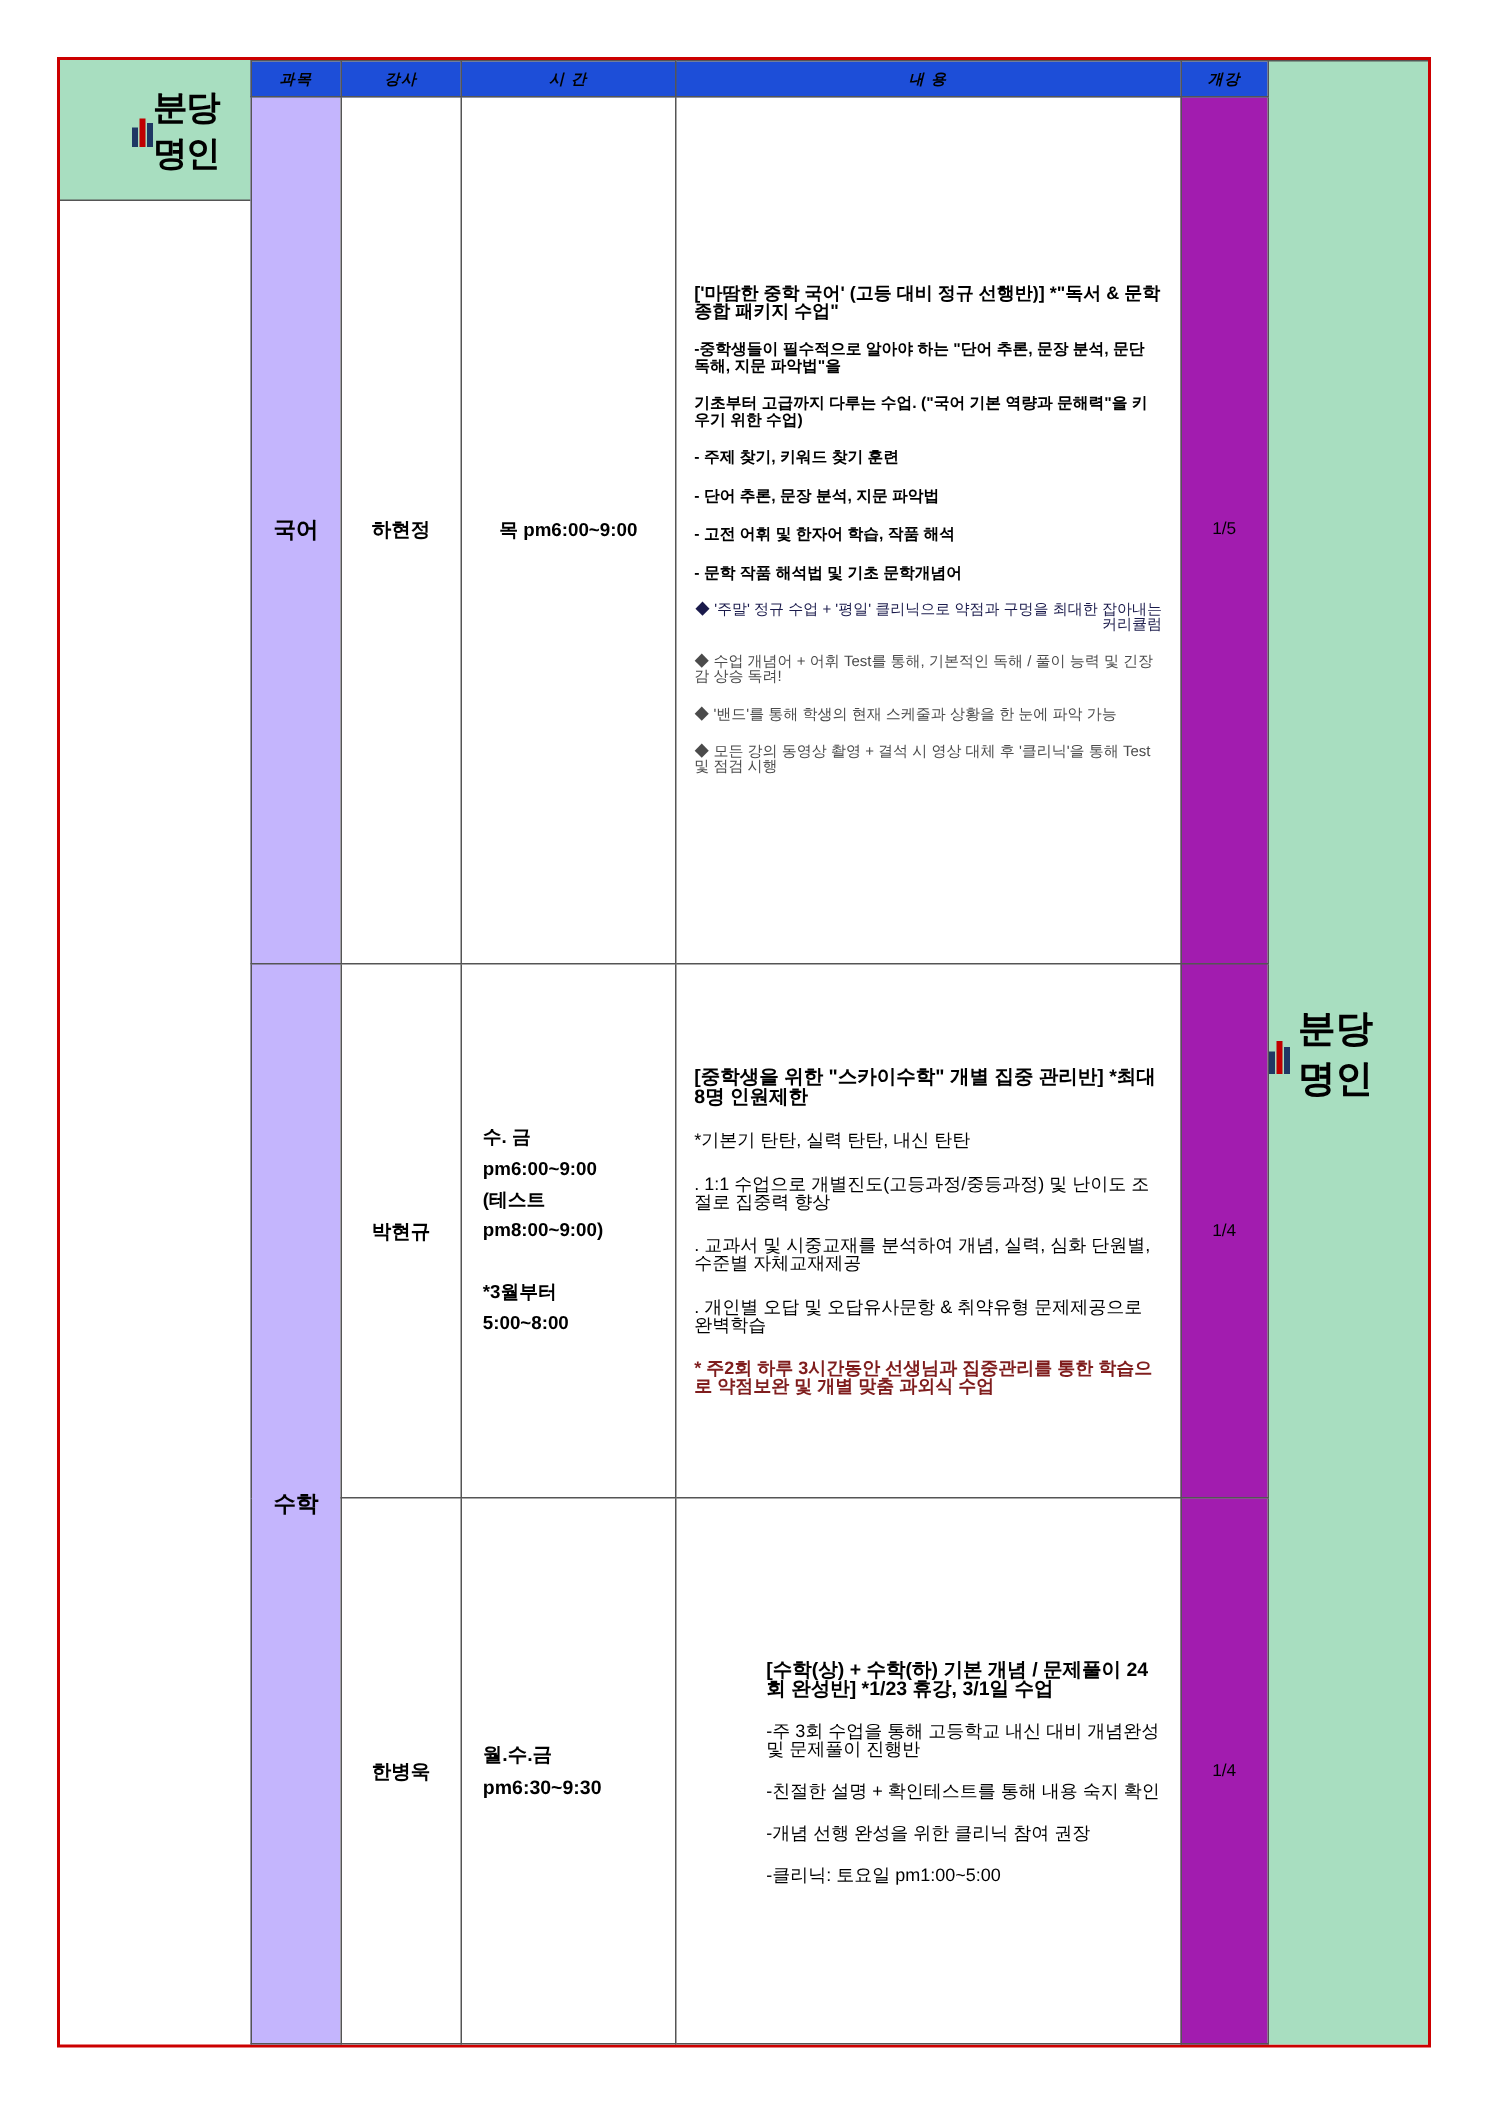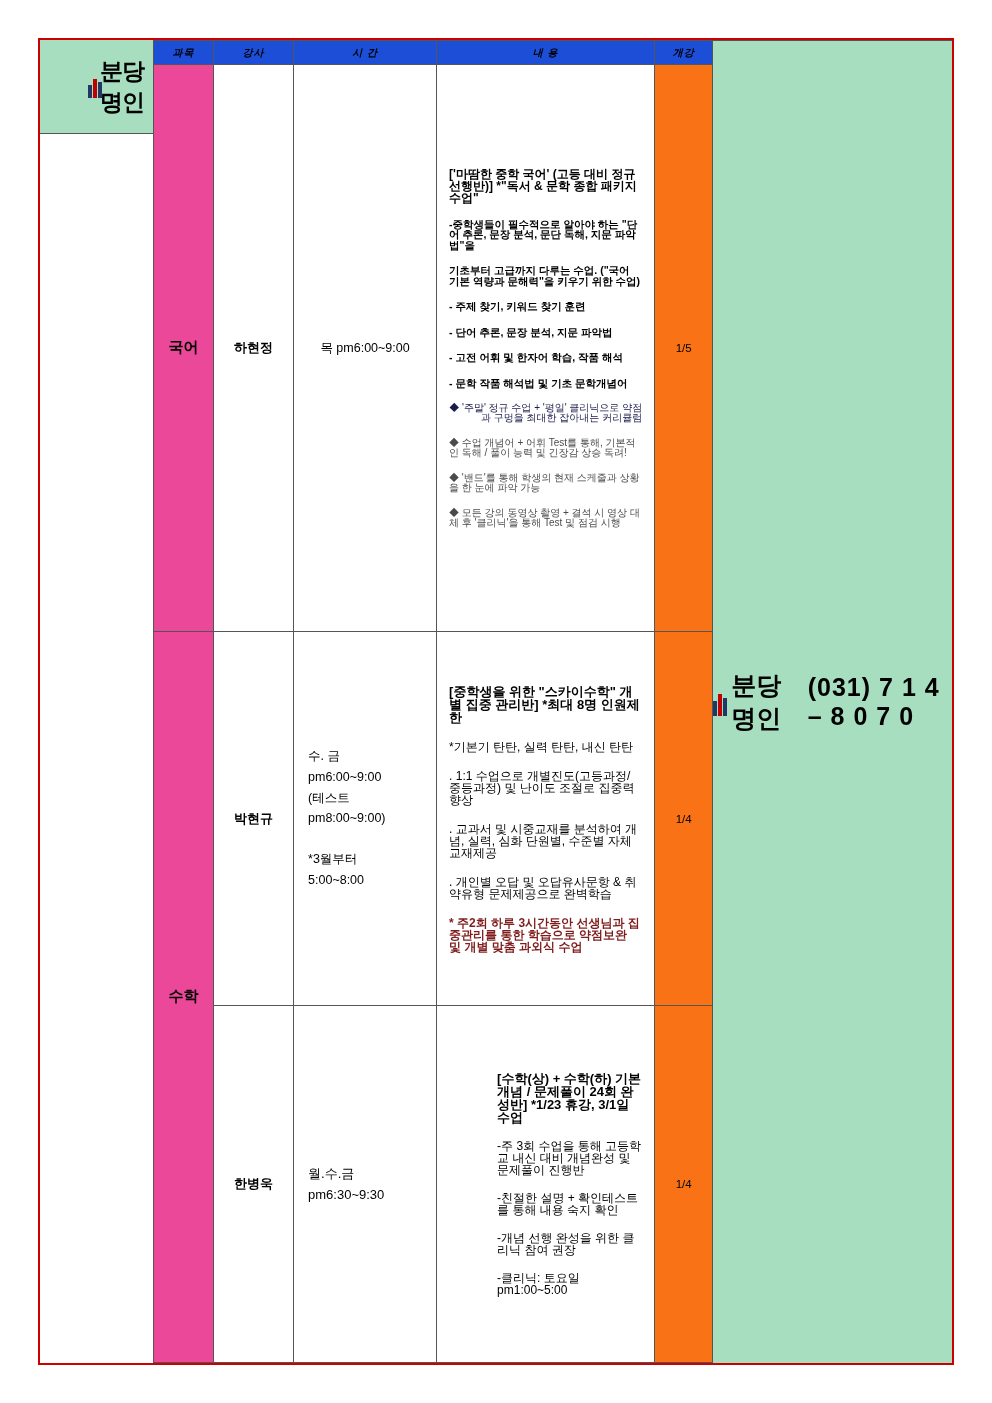--- a/index.html
+++ b/index.html
@@ -79,52 +79,52 @@
   }
   thead th {
     background: #1d4ed8;
     font-size: 10px;
     font-weight: bold;
     height: 21px;
     letter-spacing: 1px;
     font-style: italic;
   }
   td.subject {
-    background: #ec4899;
+    background: #c4b5fd;
     text-align: center;
     font-size: 15px;
     font-weight: bold;
   }
   td.teacher {
     background: #ffffff;
     text-align: center;
     font-size: 13px;
     font-weight: bold;
   }
   td.time {
     background: #ffffff;
     font-size: 12.5px;
-    font-weight: normal;
+    font-weight: bold;
     text-align: center;
     padding: 4px 24px;
     line-height: 1.65;
     margin-left: 11px;
   }
   td.time.left {
     text-align: left;
     padding-left: 14px;
   }
   td.content {
     background: #ffffff;
     padding: 10px 12px;
     font-size: 11.5px;
     line-height: 1.0;
   }
   td.start {
-    background: #f97316;
+    background: #a21caf;
     text-align: center;
     font-size: 11.5px;
   }
   .ln { margin: 0 0 0 0; padding: 0; }
   
   .korean .ln { margin-bottom: 15px; }
   .korean .ln:last-child { margin-bottom: 0; }
   .korean .hd { font-weight: bold; font-size: 12px; }
   .korean .sub { font-size: 10.5px; font-weight: bold; }
   .korean .dim { color: #4b4b4b; font-size: 10px; }
@@ -254,18 +254,17 @@
     </table>
 
     <div class="footer">
       <div class="footer-inner">
         <span class="brand-mark">
             <i></i>
             <i></i>
             <i></i>
           </span>
         <span class="footer-name">분당명인</span>
-        <span class="footer-phone">(031) 7 1 4 – 8 0 7 0</span>
       </div>
     </div>
 
   </div>
 </div>
 
 </body></html>

